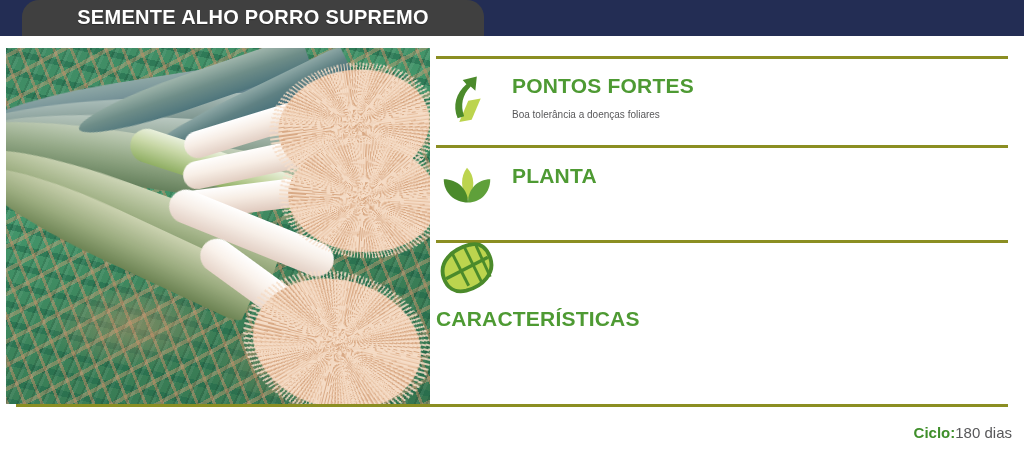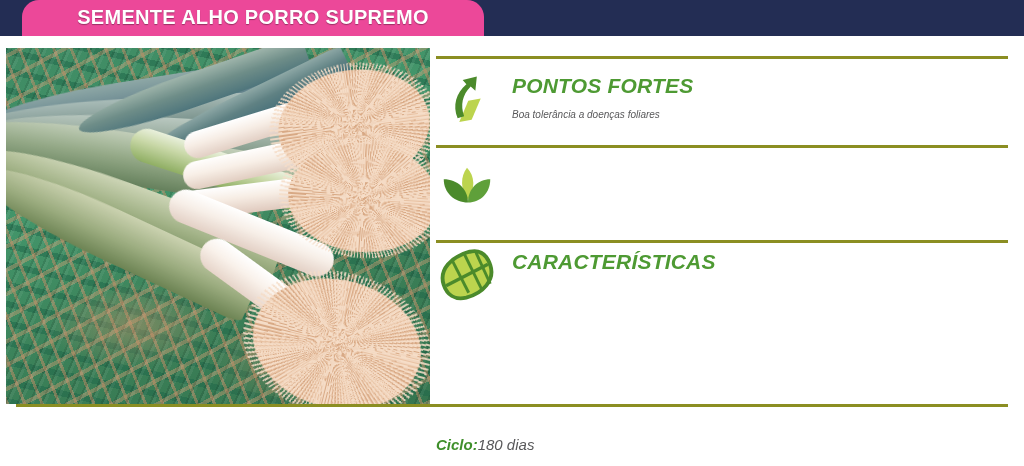--- a/index.html
+++ b/index.html
@@ -26,21 +26,21 @@
     width: 1024px;
     height: 36px;
     background: #232d54;
   }
 
   #title-tab {
     position: absolute;
     left: 22px; top: 0;
     width: 462px;
     height: 36px;
-    background: #ec4899;
+    background: #404040;
     border-top-left-radius: 17px;
     border-top-right-radius: 17px;
     display: flex;
     align-items: center;
     justify-content: center;
     padding-bottom: 1px;
   }
 
   #title-text {
     color: #ffffff;
@@ -51,21 +51,20 @@
     text-shadow: 0 1px 1px rgba(0,0,0,0.35);
   }
 
   
   #body-area {
     position: absolute;
     left: 0; top: 36px;
     width: 1024px;
     height: 414px;
     background: #ffffff;
-    font-style: italic;
   }
 
   
   #photo-pane {
     position: absolute;
     left: 6px; top: 12px;
     width: 424px;
     height: 356px;
     overflow: hidden;
     background: #3d7b58;
@@ -162,23 +161,23 @@
     max-width: 500px;
   }
 
   
   .icon-svg { width: 62px; height: 62px; display: block; }
 
   
   #cycle-row {
     position: absolute;
     left: 436px;
-    top: 400px;
+    top: 388px;
     width: 576px;
-    text-align: left;
+    text-align: right;
   }
   #cycle-label {
     color: #3f8f2b;
     font-size: 15px;
     font-weight: bold;
   }
   #cycle-value {
     color: #58585a;
     font-size: 15px;
   }
@@ -258,24 +257,25 @@
 
     <div class="info-row" style="top:122px;">
       <div class="info-icon">
         <svg class="icon-svg" viewBox="0 0 64 64" aria-hidden="true">
           <path d="M32 10 C40 18 41 32 33 43 C25 32 25 19 32 10 Z" fill="#bcd44e"></path>
           <path d="M8 22 C22 22 33 32 33 46 C19 46 8 36 8 22 Z" fill="#4b8a2b"></path>
           <path d="M56 22 C56 36 46 46 33 46 C33 32 43 22 56 22 Z" fill="#5fa03a"></path>
         </svg>
       </div>
       <div class="info-text">
-      </div>
-    </div>
-
-    <div class="info-row" style="top:208px;">
+        <div class="info-heading">PLANTA</div>
+      </div>
+    </div>
+
+    <div class="info-row" style="top:201px;flex-direction:column;">
       <div class="info-icon">
         <svg class="icon-svg" viewBox="0 0 64 64" aria-hidden="true">
           <g transform="rotate(-18 32 32)">
             <path d="M6 34 C6 18 22 9 42 10 C53 11 58 18 58 30 C58 46 42 55 24 54 C12 53 6 45 6 34 Z" fill="#bcd44e" stroke="#4b8a2b" stroke-width="4"></path>
             <path d="M8 36 L56 28" stroke="#4b8a2b" stroke-width="3.5" fill="none"></path>
             <path d="M22 12 L28 50" stroke="#4b8a2b" stroke-width="3" fill="none"></path>
             <path d="M36 10 L42 52" stroke="#4b8a2b" stroke-width="3" fill="none"></path>
             <path d="M48 13 L52 48" stroke="#4b8a2b" stroke-width="3" fill="none"></path>
           </g>
         </svg>

